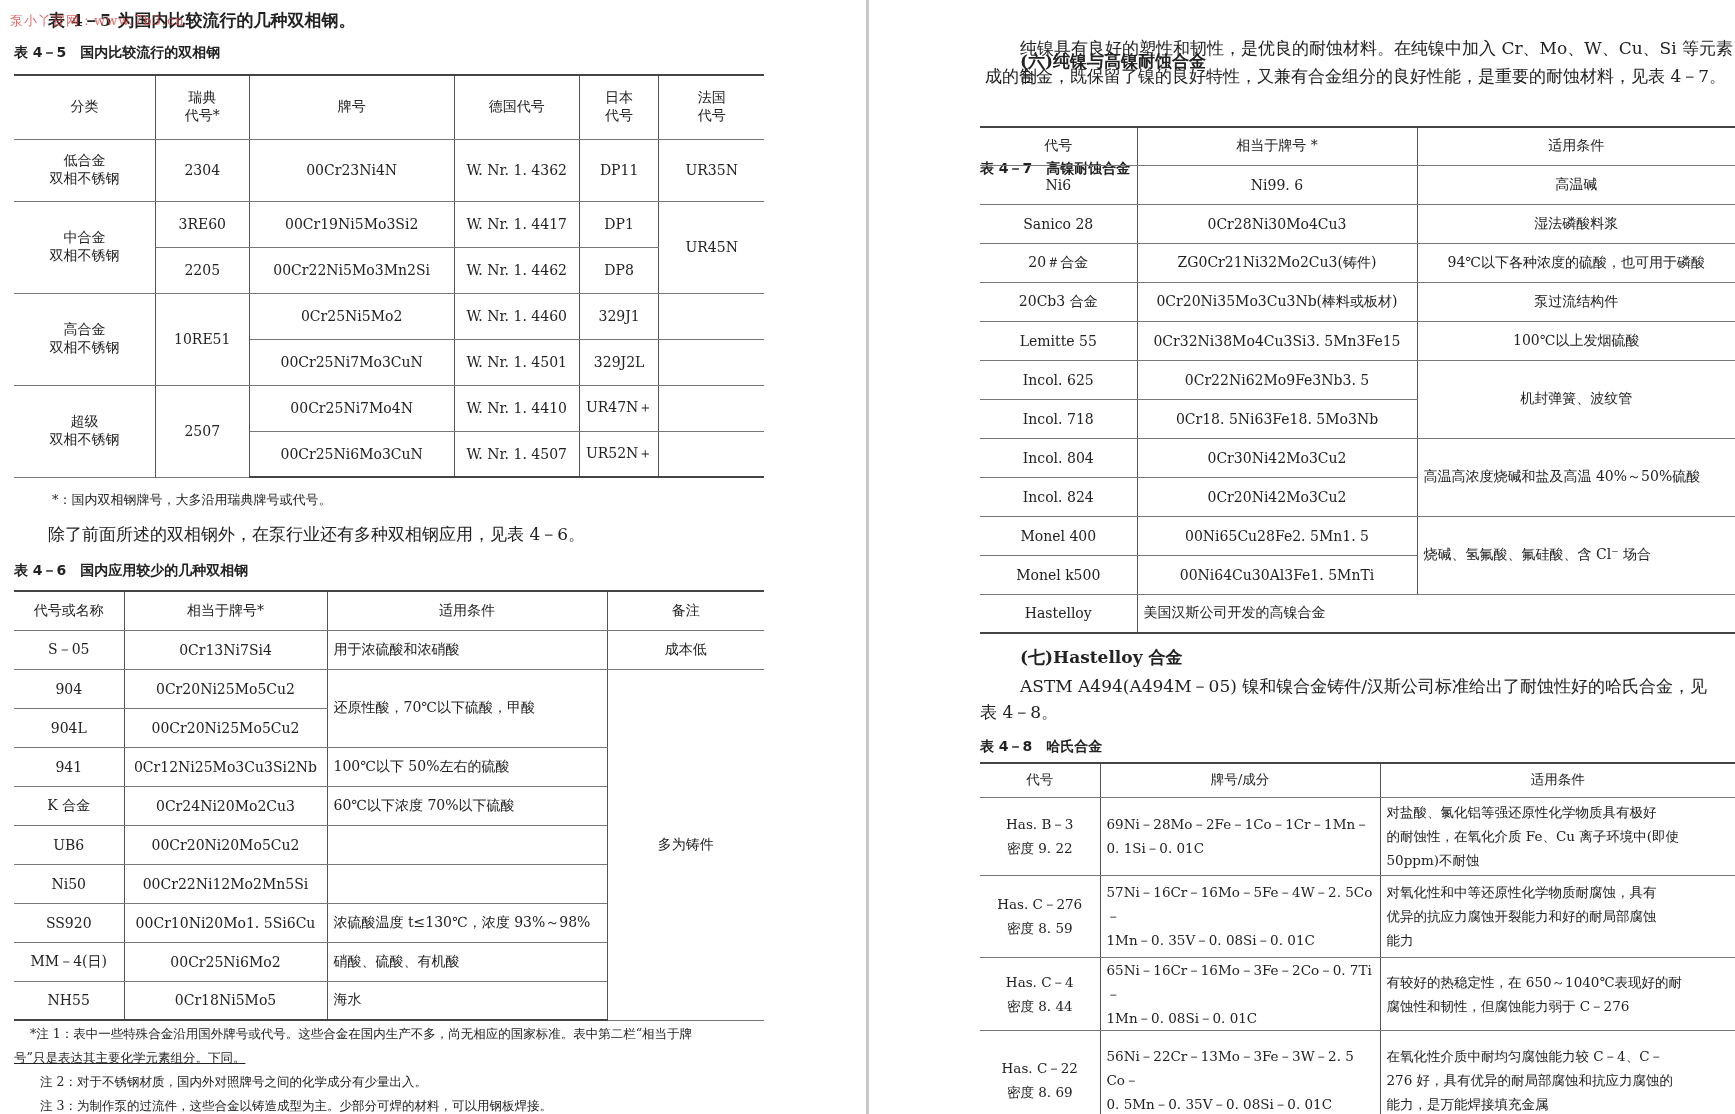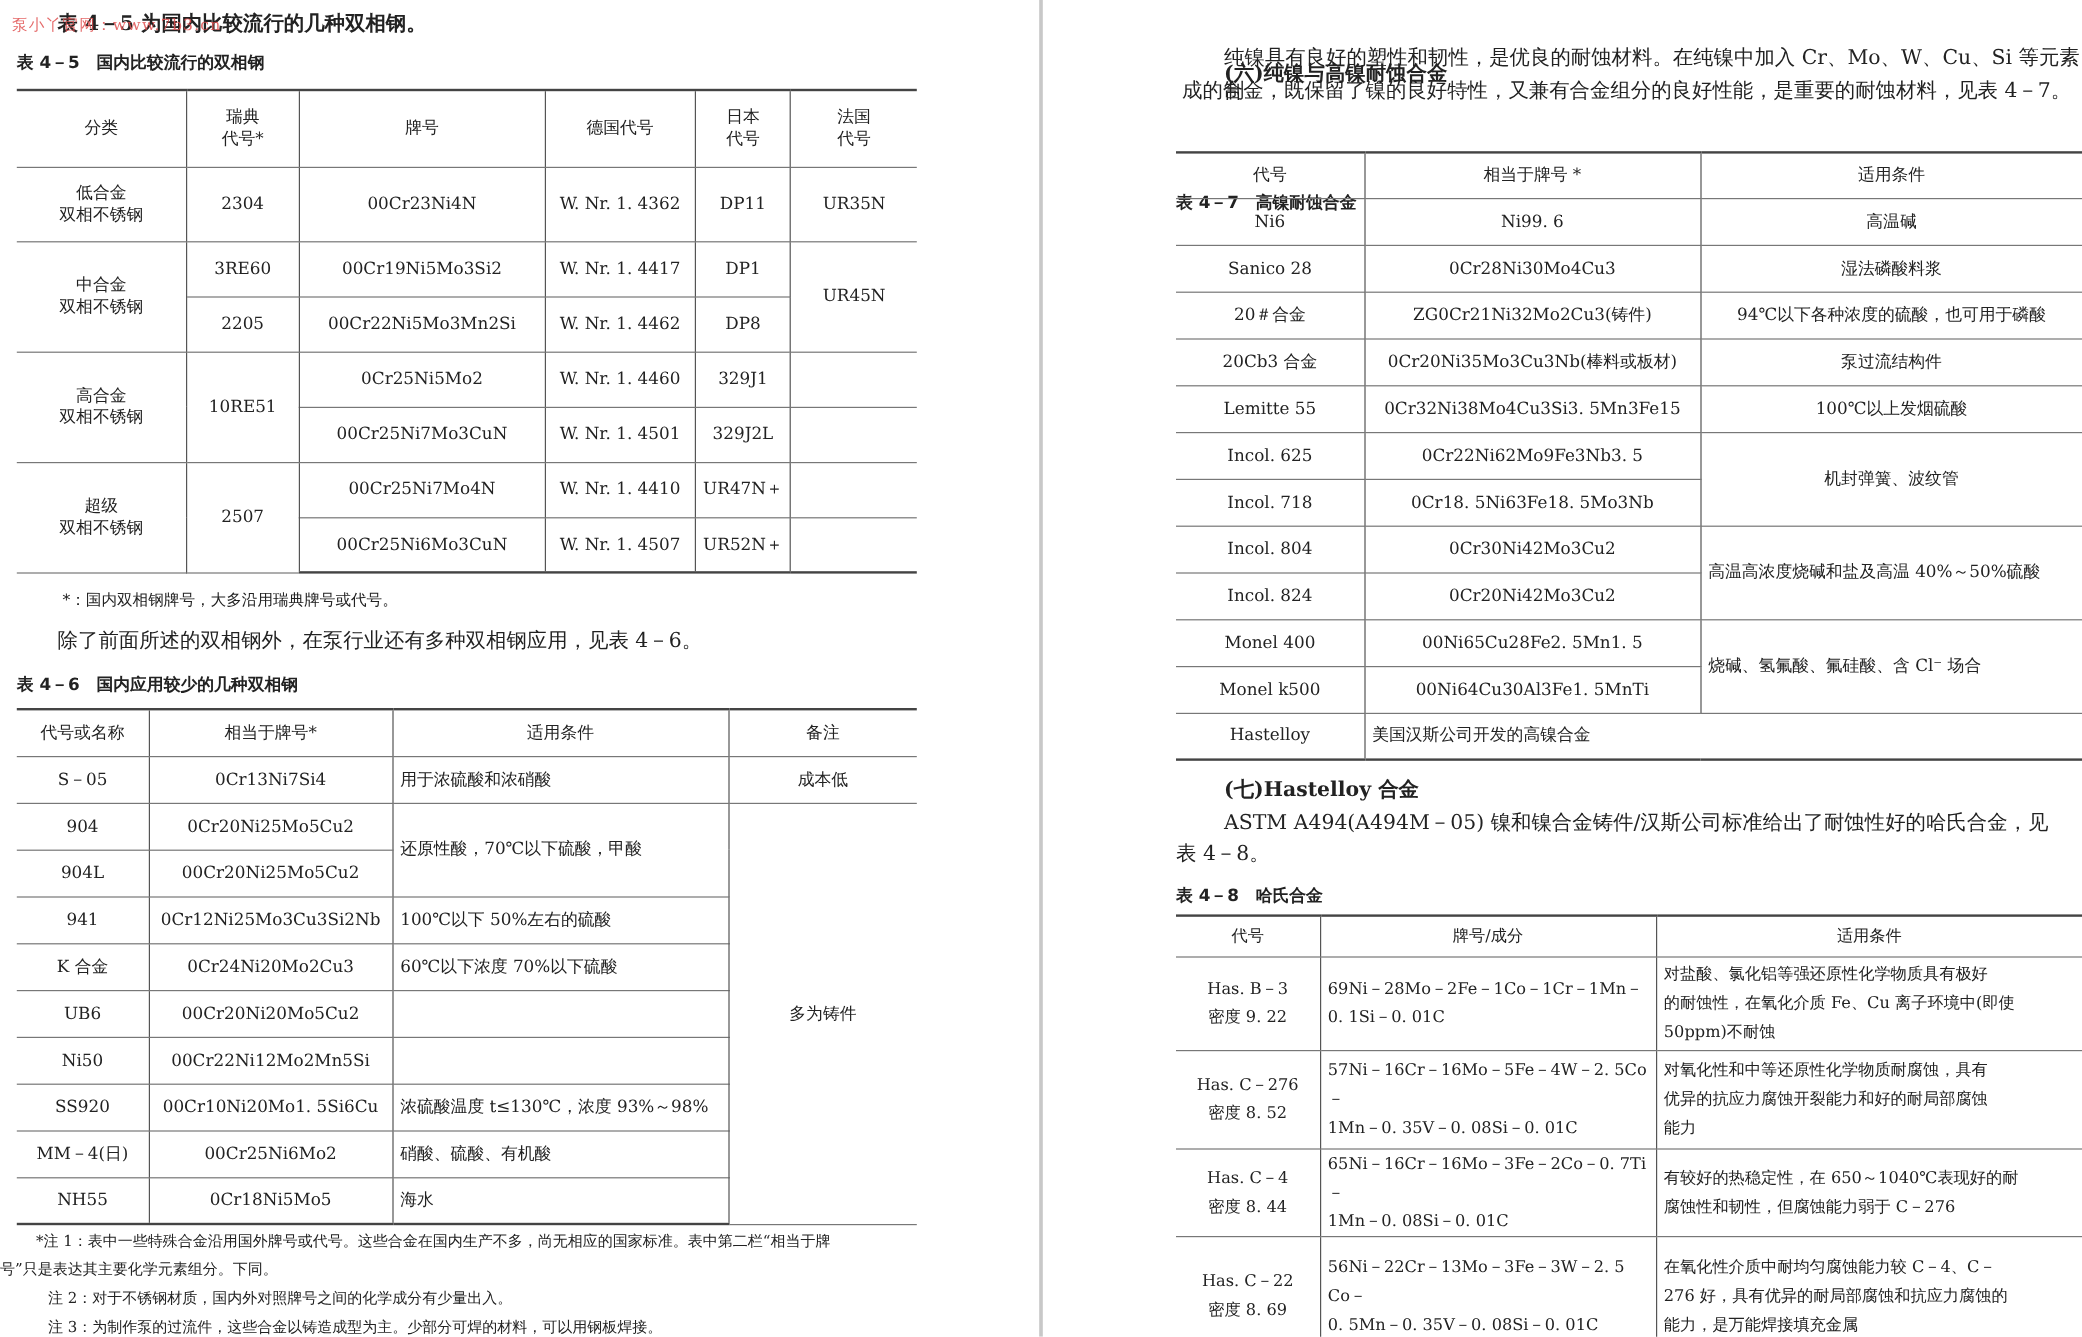--- a/index.html
+++ b/index.html
@@ -169,21 +169,21 @@
     </tr>
     <tr style="height:39px">
       <td>NH55</td>
       <td>0Cr18Ni5Mo5</td>
       <td class="left">海水</td>
     </tr>
   </tbody>
     </table>
 
   <div class="note" style="left:30px;top:1022px;">*注 1：表中一些特殊合金沿用国外牌号或代号。这些合金在国内生产不多，尚无相应的国家标准。表中第二栏“相当于牌</div>
-  <div class="note" style="left:0;top:1046px;">号”只是表达其主要化学元素组分。下同。</div>
+  <div class="note" style="left:14px;top:1046px;text-decoration:underline;">号”只是表达其主要化学元素组分。下同。</div>
   <div class="note" style="left:40px;top:1070px;">注 2：对于不锈钢材质，国内外对照牌号之间的化学成分有少量出入。</div>
   <div class="note" style="left:40px;top:1094px;">注 3：为制作泵的过流件，这些合金以铸造成型为主。少部分可焊的材料，可以用钢板焊接。</div>
 </div>
 
 <div class="page" style="left:980px;width:755px;">
   <div class="heading" style="left:40px;top:6px;margin-top:44px;">(六)纯镍与高镍耐蚀合金</div>
   <p class="para" style="left:40px;top:34px;">纯镍具有良好的塑性和韧性，是优良的耐蚀材料。在纯镍中加入 Cr、Mo、W、Cu、Si 等元素制</p>
   <p class="para" style="left:5px;top:62px;text-align:center;">成的合金，既保留了镍的良好特性，又兼有合金组分的良好性能，是重要的耐蚀材料，见表 4－7。</p>
   <div class="caption" style="left:0;top:112px;width:755px;margin-top:48px;">表 4－7　高镍耐蚀合金</div>
 
@@ -274,21 +274,21 @@
       <th>代号</th>
       <th>牌号/成分</th>
       <th>适用条件</th>
     </tr>
     <tr style="height:78px;line-height:24px">
       <td><span>Has. B－3</span><br><span>密度 9. 22</span></td>
       <td class="left"><span>69Ni－28Mo－2Fe－1Co－1Cr－1Mn－</span><br><span>0. 1Si－0. 01C</span></td>
       <td class="left"><span>对盐酸、氯化铝等强还原性化学物质具有极好</span><br><span>的耐蚀性，在氧化介质 Fe、Cu 离子环境中(即使</span><br><span>50ppm)不耐蚀</span></td>
     </tr>
     <tr style="height:82px;line-height:24px">
-      <td><span>Has. C－276</span><br><span>密度 8. 52</span></td>
+      <td><span>Has. C－276</span><br><span>密度 8. 59</span></td>
       <td class="left"><span>57Ni－16Cr－16Mo－5Fe－4W－2. 5Co－</span><br><span>1Mn－0. 35V－0. 08Si－0. 01C</span></td>
       <td class="left"><span>对氧化性和中等还原性化学物质耐腐蚀，具有</span><br><span>优异的抗应力腐蚀开裂能力和好的耐局部腐蚀</span><br><span>能力</span></td>
     </tr>
     <tr style="height:62px;line-height:24px">
       <td><span>Has. C－4</span><br><span>密度 8. 44</span></td>
       <td class="left"><span>65Ni－16Cr－16Mo－3Fe－2Co－0. 7Ti－</span><br><span>1Mn－0. 08Si－0. 01C</span></td>
       <td class="left"><span>有较好的热稳定性，在 650～1040℃表现好的耐</span><br><span>腐蚀性和韧性，但腐蚀能力弱于 C－276</span></td>
     </tr>
     <tr style="height:100px;line-height:24px">
       <td><span>Has. C－22</span><br><span>密度 8. 69</span></td>

